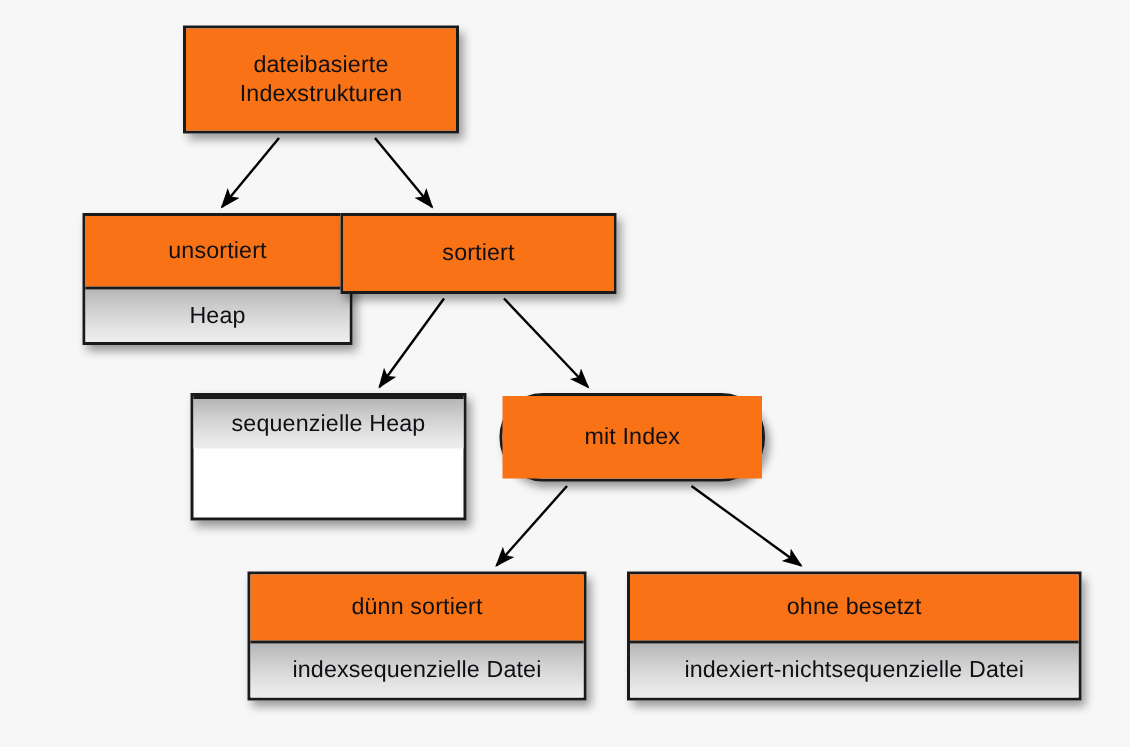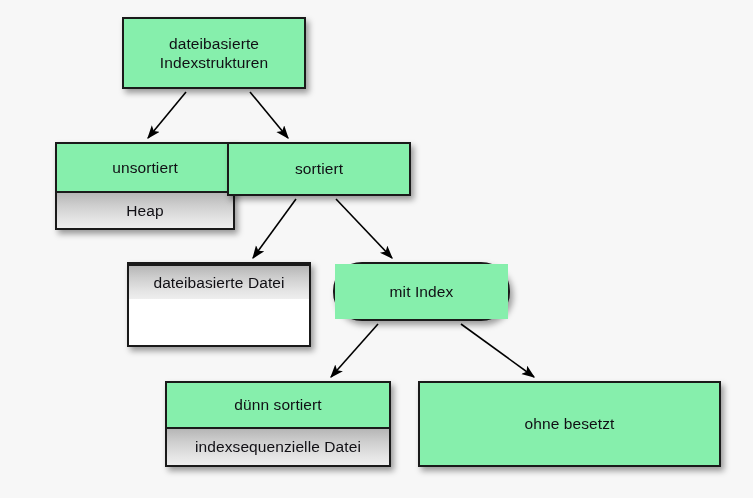--- a/index.html
+++ b/index.html
@@ -34,21 +34,21 @@
     box-shadow: 3px 4px 6px rgba(0,0,0,0.38);
     display: flex;
     flex-direction: column;
     z-index: 2;
   }
   .node-title {
     flex: 1 1 auto;
     display: flex;
     align-items: center;
     justify-content: center;
-    background: #86efac;
+    background: #f97316;
     color: #100f14;
     font-size: 15.5px;
     line-height: 1.25;
     text-align: center;
     padding: 4px 6px;
     box-sizing: border-box;
     letter-spacing: 0.1px;
   }
   .node-title.two-line {
     flex-direction: column;
@@ -98,29 +98,30 @@
   <div class="node" style="left:20px;top:142px;width:180px;height:88px;margin-left:35px;">
     <div class="node-title">unsortiert</div>
     <div class="node-sub" style="height:37px;">Heap</div>
   </div>
 
   <div class="node" style="left:227px;top:142px;width:184px;height:54px;">
     <div class="node-title">sortiert</div>
   </div>
 
   <div class="node" style="left:127px;top:262px;width:184px;height:85px;">
-    <div class="node-sub" style="height:35px;">dateibasierte Datei</div>
+    <div class="node-sub" style="height:35px;">sequenzielle Heap</div>
   </div>
 
   <div class="node" style="left:333px;top:262px;width:177px;height:59px;border-radius:29px;">
     <div class="node-title">mit Index</div>
   </div>
 
   <div class="node" style="left:165px;top:381px;width:226px;height:86px;">
     <div class="node-title">dünn sortiert</div>
     <div class="node-sub" style="height:38px;">indexsequenzielle Datei</div>
   </div>
 
   <div class="node" style="left:418px;top:381px;width:303px;height:86px;">
     <div class="node-title">ohne besetzt</div>
+    <div class="node-sub" style="height:38px;">indexiert-nichtsequenzielle Datei</div>
   </div>
 
 </div>
 
 </body></html>

